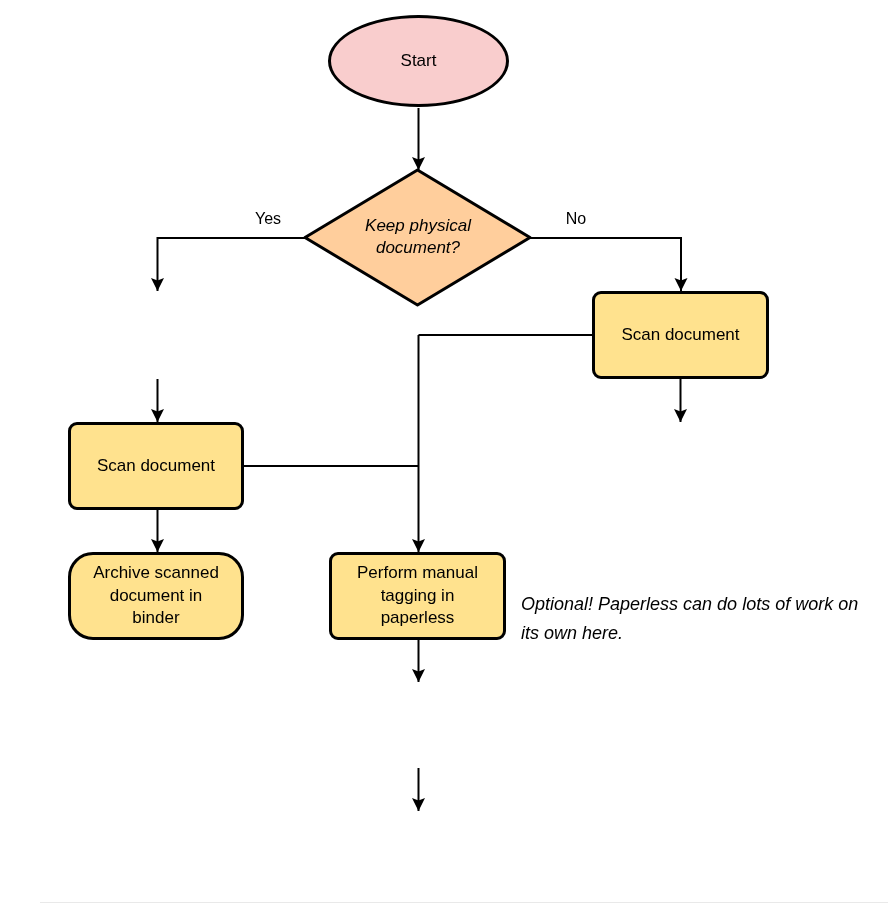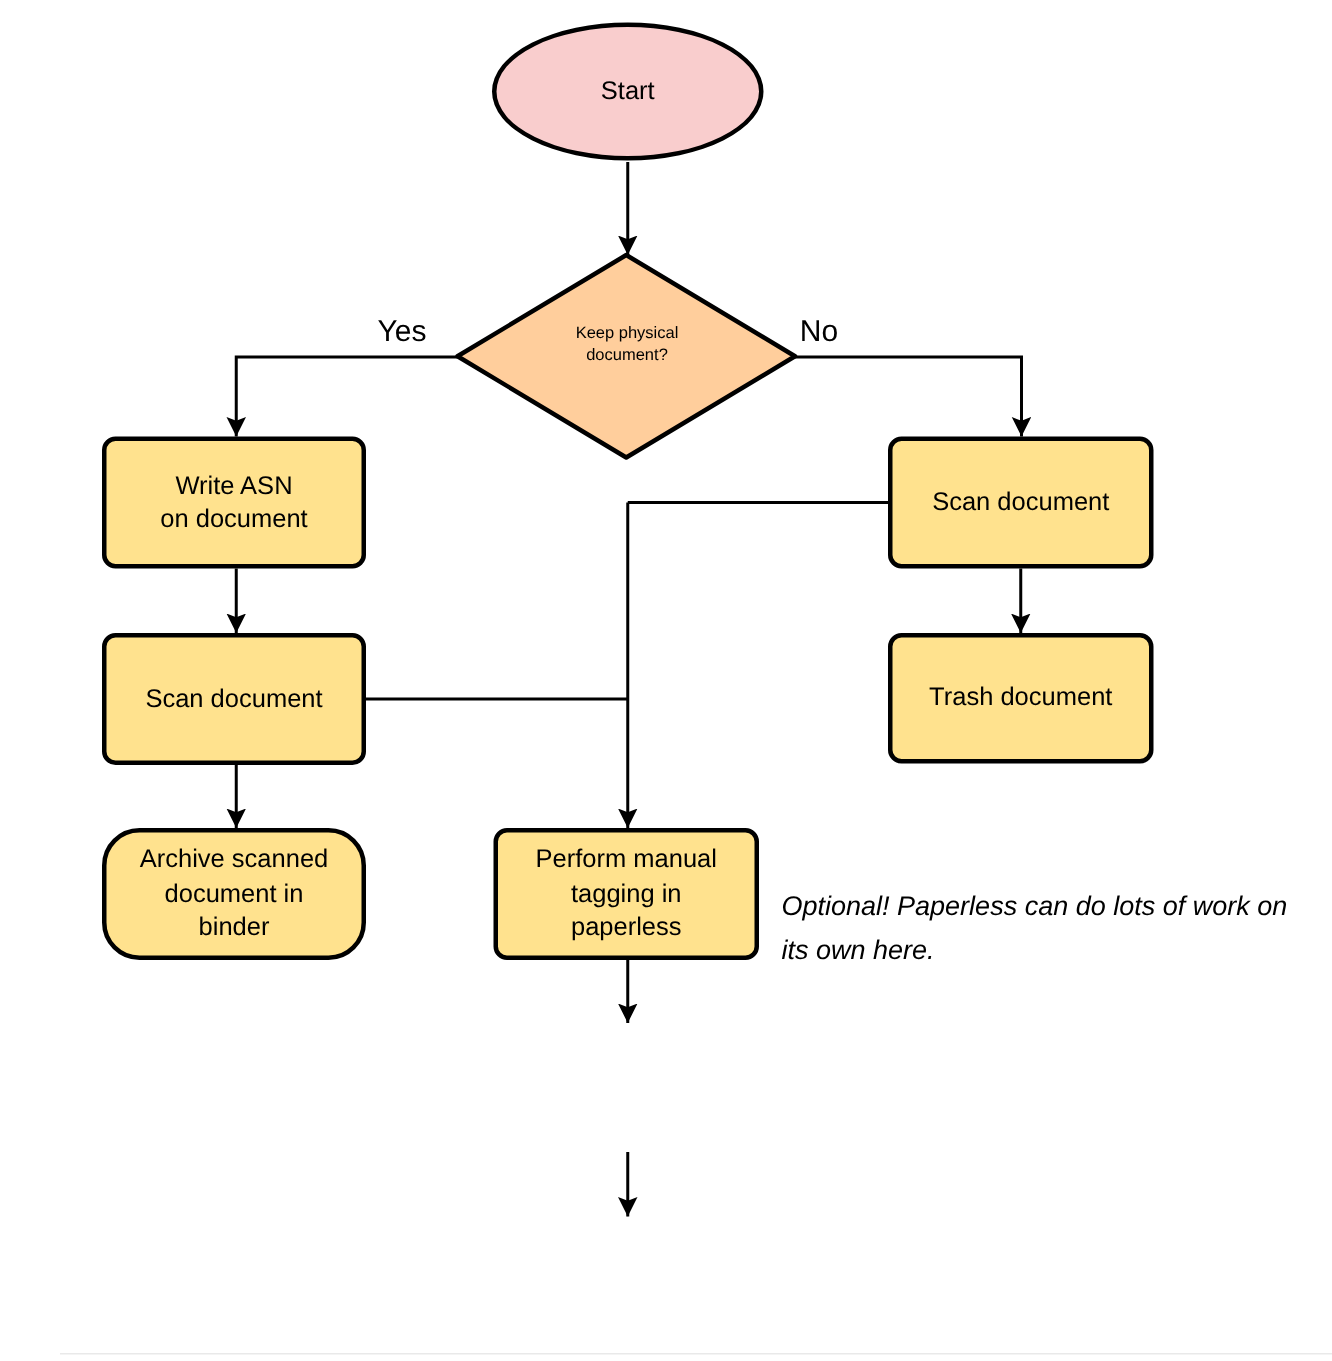--- a/index.html
+++ b/index.html
@@ -55,31 +55,32 @@
     background: var(--terminal-fill, #F9CDCD);
     border-radius: 50%;
     border-width: 3.5px;
   }
   .diamond-label {
     position: absolute;
     left: 278px;
     top: 215px;
     width: 200px;
     text-align: center;
-    font-size: 11px;
+    font-size: 17px;
     line-height: 1.32;
     white-space: pre-line;
+    font-style: italic;
   }
   .edge-label {
     position: absolute;
-    font-size: 20px;
+    font-size: 16px;
     text-align: center;
   }
   .edge-label.yes { left: 200px; top: 210px; width: 56px; }
-  .edge-label.no  { left: 480px; top: 210px; width: 52px; }
+  .edge-label.no  { left: 510px; top: 210px; width: 52px; }
   .annotation {
     position: absolute;
     left: 481px;
     top: 590px;
     width: 420px;
     font-size: 18px;
     font-style: italic;
     line-height: 29px;
     white-space: pre-line;
   }
@@ -129,42 +130,35 @@
     <path class="edge" d="M378.5 768 V811" marker-end="url(#arrowhead)"></path>
   </svg>
 
   <div class="node ellipse n-start">
     <span>Start</span>
   </div>
 
   <div class="diamond-label">Keep physical
 document?</div>
 
-  <div class="node rect n-write-asn">
-    <span>Write ASN
-on document</span>
-  </div>
 
   <div class="node rect n-scan-l">
     <span>Scan document</span>
   </div>
 
   <div class="node rect n-archive">
     <span>Archive scanned
 document in
 binder</span>
   </div>
 
   <div class="node rect n-scan-r">
     <span>Scan document</span>
   </div>
 
-  <div class="node rect n-trash">
-    <span>Trash document</span>
-  </div>
 
   <div class="node rect n-tagging">
     <span>Perform manual
 tagging in
 paperless</span>
   </div>
 
 
 
   <div class="edge-label yes">Yes</div>

